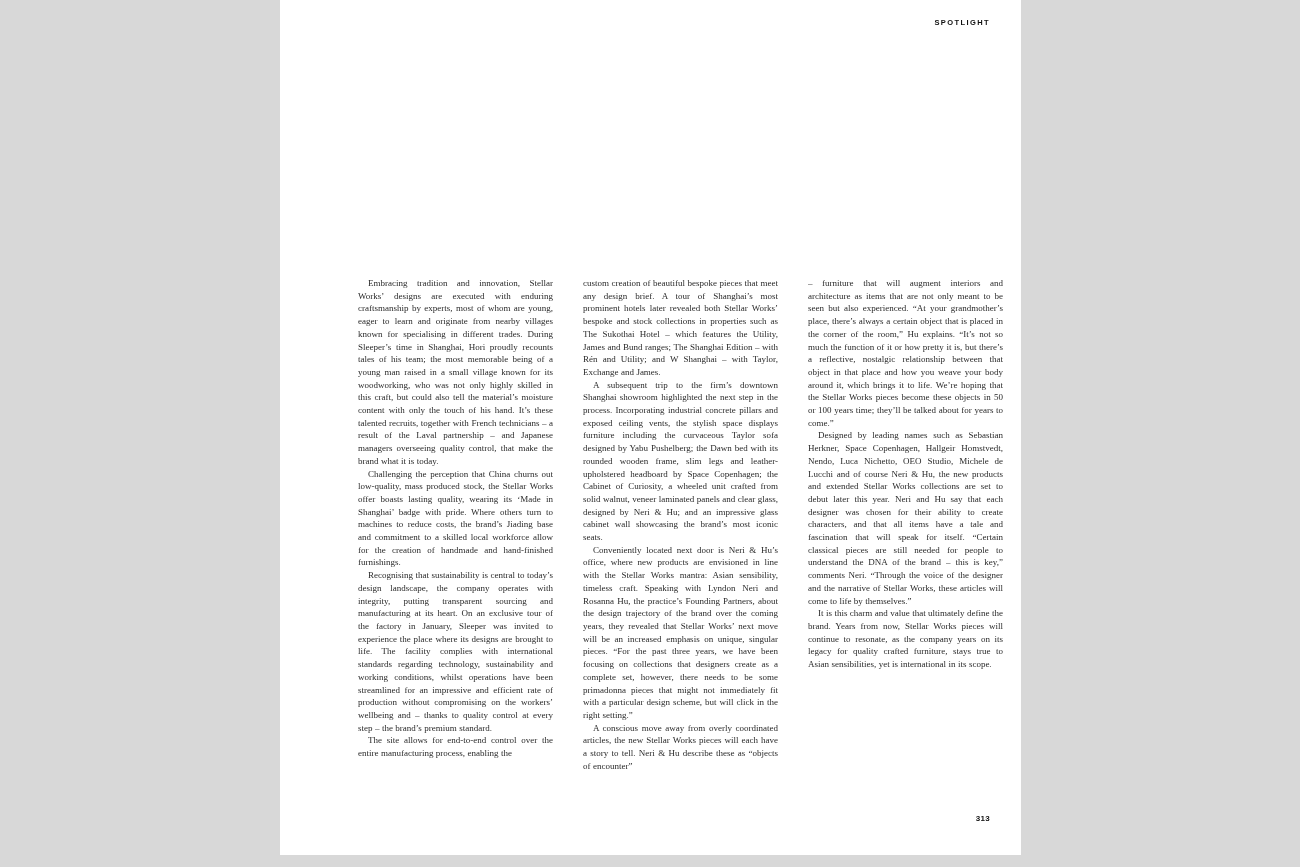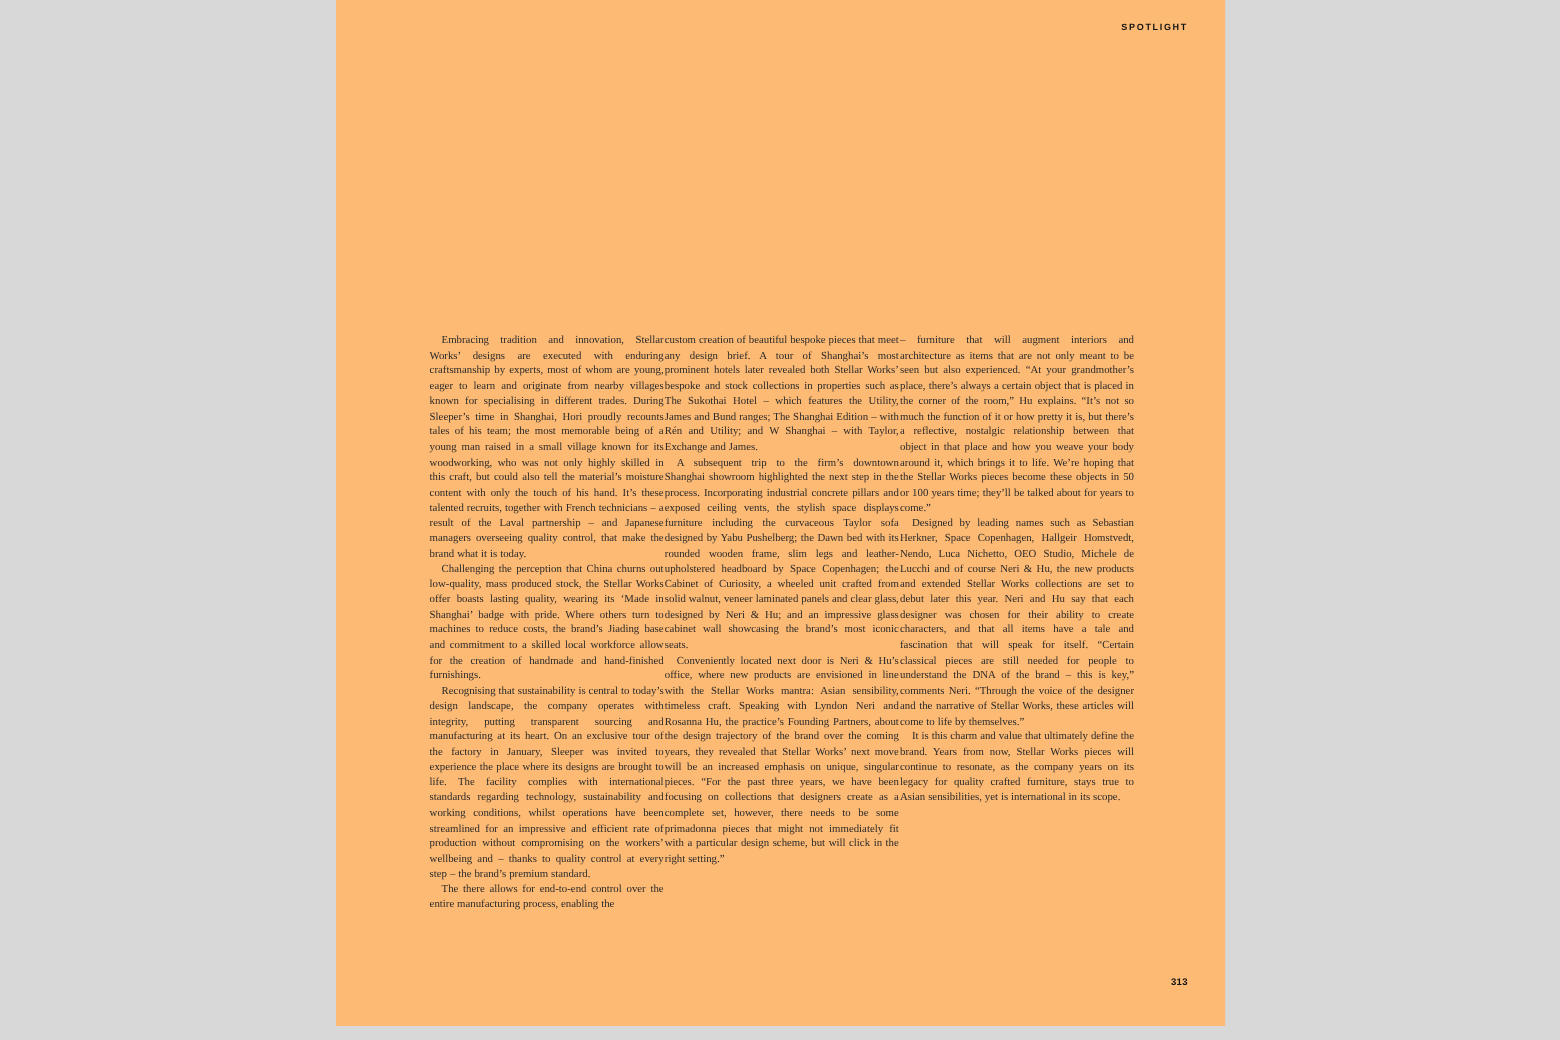--- a/index.html
+++ b/index.html
@@ -13,39 +13,39 @@
     position: relative;
     overflow: hidden;
     font-family: "Liberation Serif", serif;
   }
   .page {
     position: absolute;
     left: 280px;
     top: 0;
     width: 741px;
     height: 855px;
-    background: #fdba74;
+    background: #ffffff;
   }
   .section-header {
     position: absolute;
     top: 18px;
     right: 31px;
     font-family: "Liberation Sans", sans-serif;
     font-size: 7.5px;
     font-weight: 700;
     letter-spacing: 1.4px;
     color: #111111;
   }
   .article-body {
     position: absolute;
     top: 277px;
     left: 78px;
     width: 612px;
     display: flex;
-    gap: 1px;
+    gap: 30px;
   }
   .text-column {
     width: 195px;
     flex: 0 0 195px;
   }
   .text-column p {
     margin: 0;
     font-size: 9px;
     line-height: 12.7px;
     color: #2a2a2a;
@@ -74,27 +74,28 @@
 <div class="page">
 
   <div class="section-header">SPOTLIGHT</div>
 
   <div class="article-body">
 
     <div class="text-column">
       <p>Embracing tradition and innovation, Stellar Works’ designs are executed with enduring craftsmanship by experts, most of whom are young, eager to learn and originate from nearby villages known for specialising in different trades. During Sleeper’s time in Shanghai, Hori proudly recounts tales of his team; the most memorable being of a young man raised in a small village known for its woodworking, who was not only highly skilled in this craft, but could also tell the material’s moisture content with only the touch of his hand. It’s these talented recruits, together with French technicians – a result of the Laval partnership – and Japanese managers overseeing quality control, that make the brand what it is today.</p>
       <p>Challenging the perception that China churns out low-quality, mass produced stock, the Stellar Works offer boasts lasting quality, wearing its ‘Made in Shanghai’ badge with pride. Where others turn to machines to reduce costs, the brand’s Jiading base and commitment to a skilled local workforce allow for the creation of handmade and hand-finished furnishings.</p>
       <p>Recognising that sustainability is central to today’s design landscape, the company operates with integrity, putting transparent sourcing and manufacturing at its heart. On an exclusive tour of the factory in January, Sleeper was invited to experience the place where its designs are brought to life. The facility complies with international standards regarding technology, sustainability and working conditions, whilst operations have been streamlined for an impressive and efficient rate of production without compromising on the workers’ wellbeing and – thanks to quality control at every step – the brand’s premium standard.</p>
-      <p>The there allows for end-to-end control over the entire manufacturing process, enabling the</p>
+      <p>The site allows for end-to-end control over the entire manufacturing process, enabling the</p>
     </div>
 
     <div class="text-column">
       <p class="no-indent">custom creation of beautiful bespoke pieces that meet any design brief. A tour of Shanghai’s most prominent hotels later revealed both Stellar Works’ bespoke and stock collections in properties such as The Sukothai Hotel – which features the Utility, James and Bund ranges; The Shanghai Edition – with Rén and Utility; and W Shanghai – with Taylor, Exchange and James.</p>
       <p>A subsequent trip to the firm’s downtown Shanghai showroom highlighted the next step in the process. Incorporating industrial concrete pillars and exposed ceiling vents, the stylish space displays furniture including the curvaceous Taylor sofa designed by Yabu Pushelberg; the Dawn bed with its rounded wooden frame, slim legs and leather-upholstered headboard by Space Copenhagen; the Cabinet of Curiosity, a wheeled unit crafted from solid walnut, veneer laminated panels and clear glass, designed by Neri &amp; Hu; and an impressive glass cabinet wall showcasing the brand’s most iconic seats.</p>
       <p>Conveniently located next door is Neri &amp; Hu’s office, where new products are envisioned in line with the Stellar Works mantra: Asian sensibility, timeless craft. Speaking with Lyndon Neri and Rosanna Hu, the practice’s Founding Partners, about the design trajectory of the brand over the coming years, they revealed that Stellar Works’ next move will be an increased emphasis on unique, singular pieces. “For the past three years, we have been focusing on collections that designers create as a complete set, however, there needs to be some primadonna pieces that might not immediately fit with a particular design scheme, but will click in the right setting.”</p>
+      <p>A conscious move away from overly coordinated articles, the new Stellar Works pieces will each have a story to tell. Neri &amp; Hu describe these as “objects of encounter”</p>
     </div>
 
     <div class="text-column">
       <p class="no-indent">– furniture that will augment interiors and architecture as items that are not only meant to be seen but also experienced. “At your grandmother’s place, there’s always a certain object that is placed in the corner of the room,” Hu explains. “It’s not so much the function of it or how pretty it is, but there’s a reflective, nostalgic relationship between that object in that place and how you weave your body around it, which brings it to life. We’re hoping that the Stellar Works pieces become these objects in 50 or 100 years time; they’ll be talked about for years to come.”</p>
       <p>Designed by leading names such as Sebastian Herkner, Space Copenhagen, Hallgeir Homstvedt, Nendo, Luca Nichetto, OEO Studio, Michele de Lucchi and of course Neri &amp; Hu, the new products and extended Stellar Works collections are set to debut later this year. Neri and Hu say that each designer was chosen for their ability to create characters, and that all items have a tale and fascination that will speak for itself. “Certain classical pieces are still needed for people to understand the DNA of the brand – this is key,” comments Neri. “Through the voice of the designer and the narrative of Stellar Works, these articles will come to life by themselves.”</p>
       <p>It is this charm and value that ultimately define the brand. Years from now, Stellar Works pieces will continue to resonate, as the company years on its legacy for quality crafted furniture, stays true to Asian sensibilities, yet is international in its scope.</p>
     </div>
 
   </div>
 

